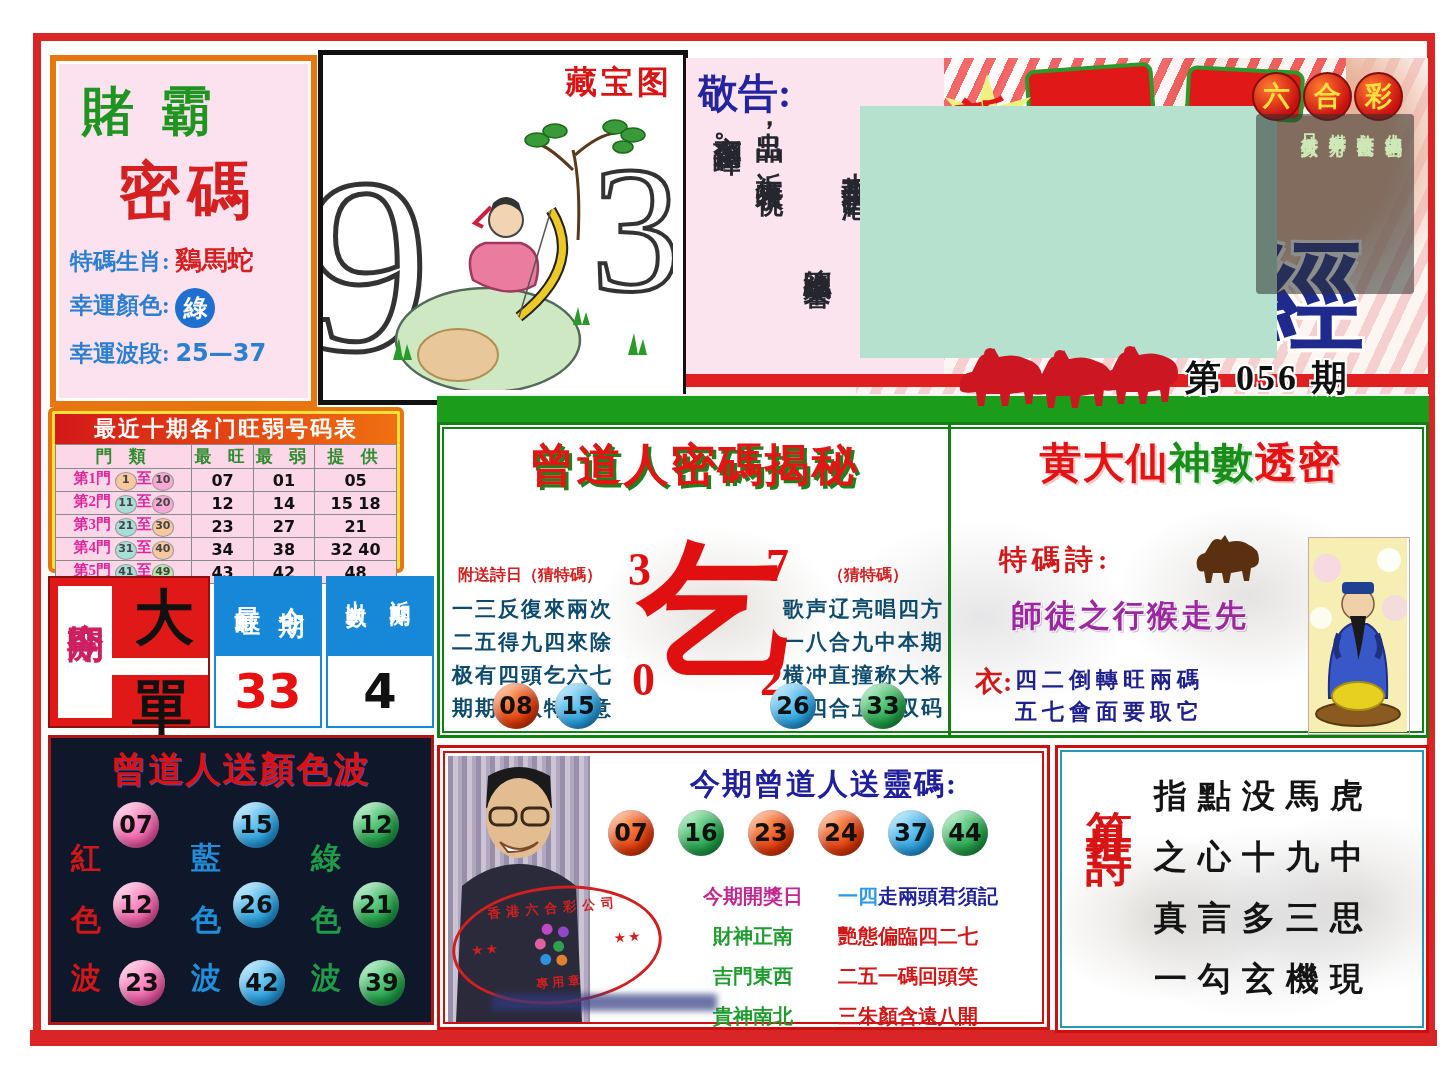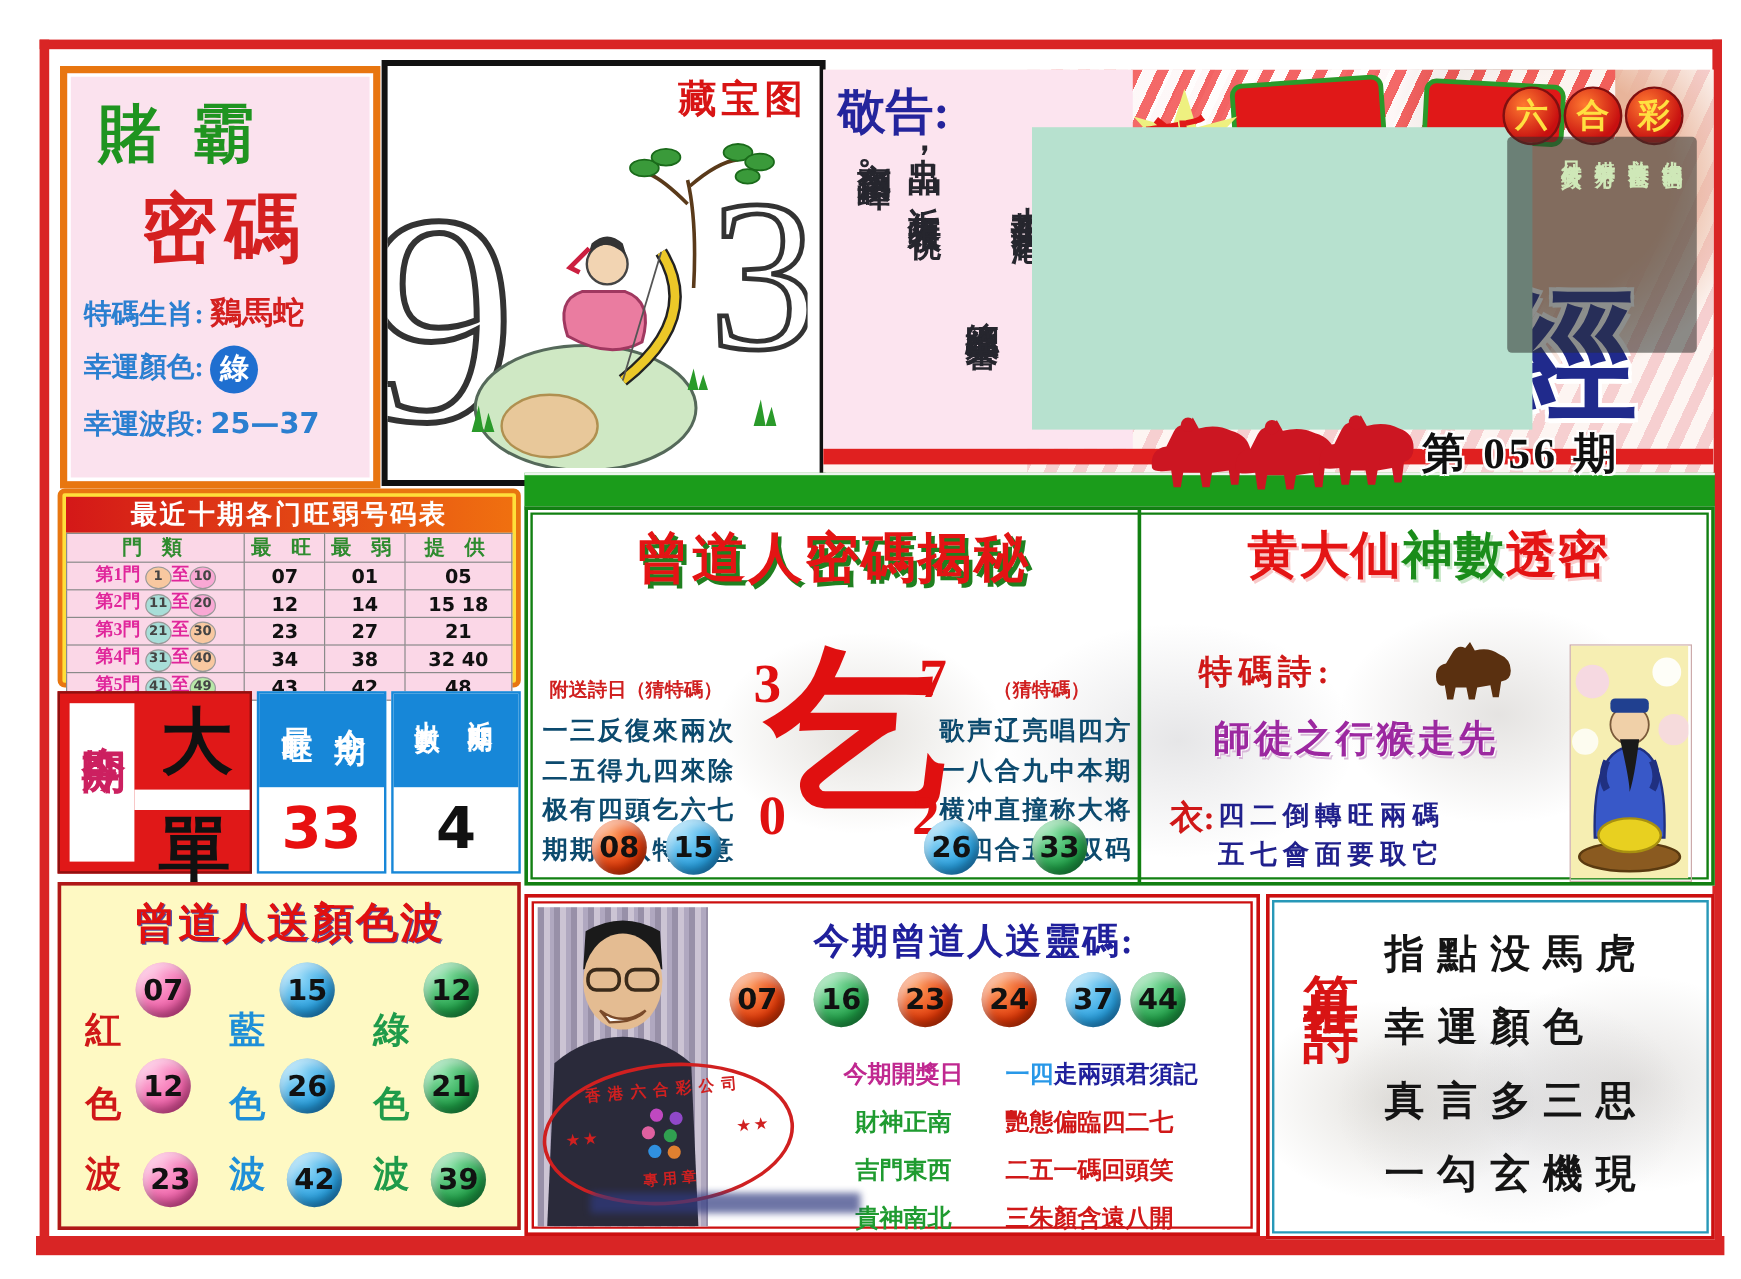--- a/index.html
+++ b/index.html
@@ -47,21 +47,21 @@
   #mh-slogans span{display:block;margin:0 5px;}
   #mh-jing{left:560px;top:158px;color:#202a8c;font-size:118px;font-weight:700;
      text-shadow:-3px -3px 0 #fff,3px -3px 0 #fff,-3px 3px 0 #fff,3px 3px 0 #fff,0 4px 0 #fff;}
   #mh-redbar{left:0;top:316px;width:742px;height:13px;background:#e02020;}
   #gstripe{left:437px;top:394px;width:992px;height:26px;background:#1b9c1b;
      border-top:2px solid #ecf4ec;border-bottom:3px solid #0c6c0c;}
   #horses{left:950px;top:342px;width:230px;height:76px;z-index:6;}
   #issue{left:1185px;top:354px;color:#101010;font-size:36px;font-weight:700;letter-spacing:3px;z-index:7;
      text-shadow:-2px -2px 0 #fff,2px -2px 0 #fff,-2px 2px 0 #fff,2px 2px 0 #fff;}
   
-  #tbox{left:48px;top:407px;width:386px;height:166px;border:4px solid #e87610;background:#ffdf3a;
+  #tbox{left:48px;top:407px;width:356px;height:166px;border:4px solid #e87610;background:#ffdf3a;
      border-radius:6px;padding:3px;box-sizing:border-box;}
   #tbox .ttl{height:30px;line-height:30px;text-align:center;color:#fff;font-size:22px;font-weight:700;
      letter-spacing:2px;background:linear-gradient(90deg,#d41818,#f07010);}
   #tbox table{width:100%;border-collapse:collapse;background:#fbd7e7;}
   #tbox td,#tbox th{border:1px solid #8a8a8a;text-align:center;padding:0;height:20px;}
   #tbox th{color:#2e8b2e;font-size:17px;font-weight:700;letter-spacing:6px;}
   #tbox .gate{color:#e0269b;font-size:15px;font-weight:700;white-space:nowrap;}
   #tbox .val{font-family:"DejaVu Sans",sans-serif;font-size:16px;font-weight:700;color:#111;}
   .cnum{display:inline-block;min-width:20px;height:17px;line-height:17px;border-radius:50%;
      font:700 11px "DejaVu Sans",sans-serif;color:#444;border:1px solid #999;}
@@ -76,21 +76,21 @@
   .statbox{border:2px solid #1787d8;background:#fff;box-sizing:border-box;}
   .stathdr{position:relative;height:78px;background:#1787d8;}
   .stathdr span{position:absolute;color:#fff;font-weight:700;letter-spacing:6px;}
   .statval{height:70px;display:flex;align-items:center;justify-content:center;
      font-family:"DejaVu Sans",sans-serif;font-weight:700;font-size:48px;}
   #statmid{left:214px;top:576px;width:108px;height:152px;}
   #statmid .stathdr span{font-size:26px;}
   #statright{left:326px;top:576px;width:108px;height:152px;}
   #statright .stathdr span{font-size:21px;letter-spacing:3px;}
   
-  #cwave{left:48px;top:735px;width:386px;height:290px;border:3px solid #b01818;background:#fef9c3;box-sizing:border-box;}
+  #cwave{left:48px;top:735px;width:386px;height:290px;border:3px solid #b01818;background:#0f172a;box-sizing:border-box;}
   #cwave .ttl{text-align:center;margin-top:8px;color:#e01010;font-size:35px;font-weight:700;letter-spacing:2px;
      text-shadow:1px 1px 0 #5050a8;}
   .cwgroup{position:absolute;top:62px;width:120px;height:215px;}
   .cwgroup .ch{position:absolute;font-size:30px;font-weight:700;}
   .ball{border-radius:50%;display:flex;align-items:center;justify-content:center;color:#111;
      font:700 24px "DejaVu Sans",sans-serif;
      box-shadow:inset -4px -6px 8px rgba(0,0,0,.28),inset 4px 6px 8px rgba(255,255,255,.55);}
   .b46{width:46px;height:46px;position:absolute;}
   .ball.red{background:radial-gradient(circle at 35% 30%,#ff9858,#e03808 62%,#a02000);}
   .ball.blue{background:radial-gradient(circle at 35% 30%,#90d8f8,#28a0e0 62%,#1060a0);}
@@ -119,21 +119,21 @@
   #h-poem{position:absolute;left:60px;top:170px;color:#9c28a0;font-size:31px;font-weight:700;letter-spacing:3px;
      text-shadow:1px 1px 0 #fff,2px 2px 0 #d8b8d8;}
   #h-yi{position:absolute;left:24px;top:238px;color:#d01818;font-size:28px;font-weight:700;}
   .yiline{position:absolute;color:#20208c;font-size:22px;font-weight:700;letter-spacing:5px;}
   #h-portrait{position:absolute;left:357px;top:112px;width:100px;height:196px;border:1px solid #caa;}
   
   #lingma{left:437px;top:745px;width:613px;height:285px;border:3px solid #cc1010;background:#fff;
      box-shadow:inset 0 0 0 3px #fff,inset 0 0 0 5px #cc1010;box-sizing:border-box;}
   #photo{position:absolute;left:8px;top:8px;width:142px;height:266px;overflow:hidden;
      background:repeating-linear-gradient(90deg,#9890a8 0 5px,#ccc4d4 5px 10px,#b0a8c0 10px 14px);}
-  #lingma .ttl{position:absolute;left:152px;top:16px;width:440px;text-align:center;color:#20209c;
+  #lingma .ttl{position:absolute;left:164px;top:16px;width:440px;text-align:center;color:#20209c;
      font-size:30px;font-weight:700;letter-spacing:2px;}
   .lmcol{position:absolute;font-size:20px;font-weight:700;line-height:40px;white-space:nowrap;}
   .mag{color:#c02890;} .grn{color:#1f9b30;} .nvy{color:#20209c;} .rd{color:#d01818;} .lblu{color:#2898e8;}
   #stamp{position:absolute;left:12px;top:138px;width:204px;height:112px;border:3px solid #d02020;
      border-radius:50%;transform:rotate(-5deg);z-index:5;}
   #stamp .arc{position:absolute;left:0;top:10px;width:100%;text-align:center;color:#d02020;
      font-size:13px;font-weight:700;letter-spacing:6px;}
   #stamp .stars{position:absolute;color:#d02020;font-size:14px;letter-spacing:2px;top:46px;}
   #stamp .bottom{position:absolute;left:0;bottom:10px;width:100%;text-align:center;color:#d02020;
      font-size:12px;font-weight:700;letter-spacing:4px;}
@@ -451,19 +451,19 @@
       <div class="rd">二五一碼回頭笑</div>
       <div class="rd">三朱顏含遠八開</div>
     </div>
   </div>
 
   <div id="suanshi" class="abs">
     <div class="wm"></div>
     <div class="ttl vtxt">算世詩</div>
     <div class="poem">
       <div>指點没馬虎</div>
-      <div>幸運顏色</div>
+      <div>之心十九中</div>
       <div>真言多三思</div>
       <div>一勾玄機現</div>
     </div>
   </div>
 
 </div>
 
 </body></html>

